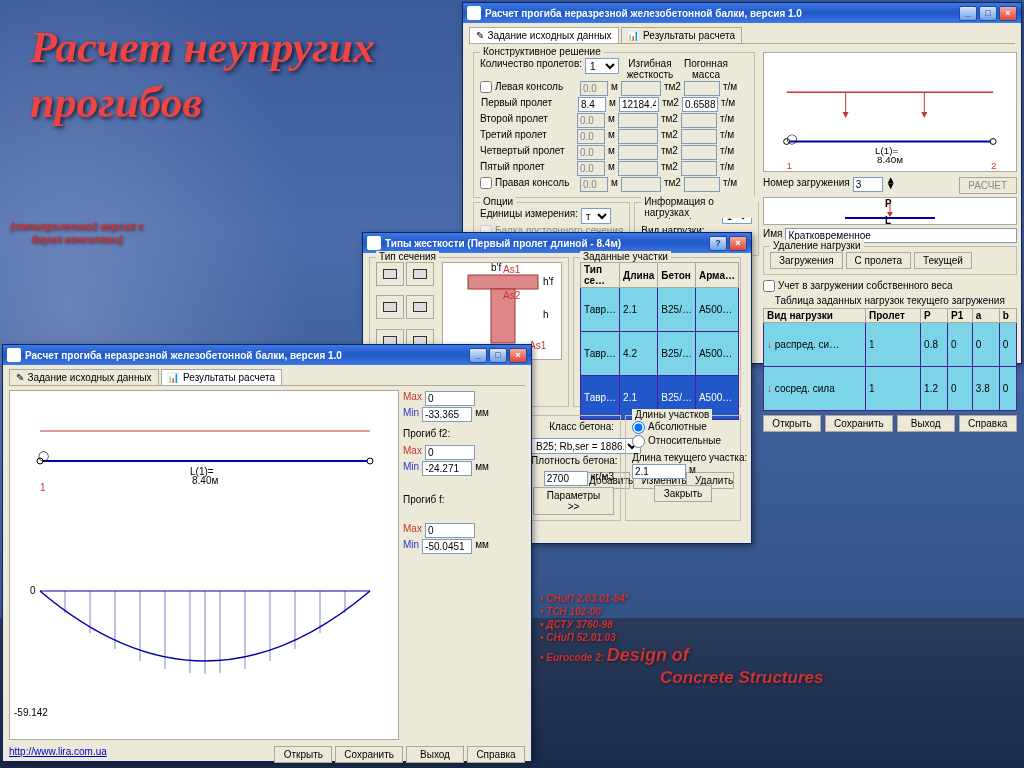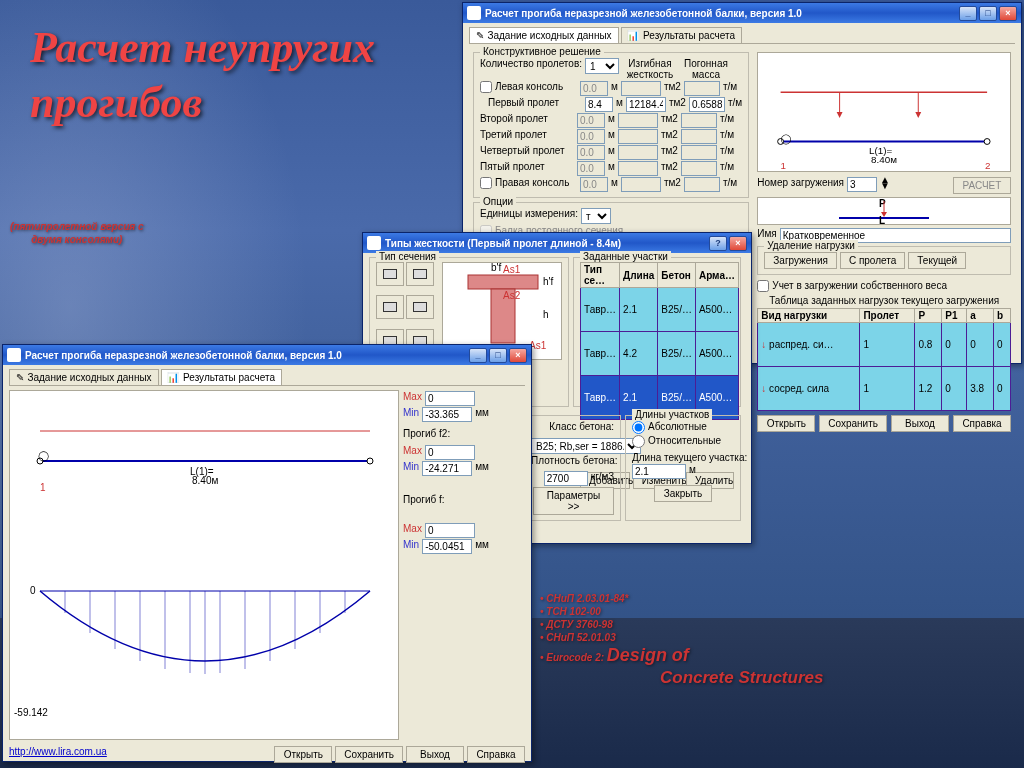--- a/index.html
+++ b/index.html
@@ -109,21 +109,21 @@
               <input type="checkbox" class="chk" style="">
               <span class="lbl" style="width:82px">Левая консоль</span>
               <input class="txt dis" style="width: 28px;" value="0.0">
               <span class="lbl">м</span>
               <input class="txt dis" style="width: 40px;">
               <span class="lbl">тм2</span>
               <input class="txt dis" style="width: 36px;">
               <span class="lbl">т/м</span>
             </div>
      <div class="row">
-              <span class="lbl" style="width:94px;margin-left:8px">Первый пролет</span>
+              <span class="lbl" style="width:94px;margin-left:1px">Первый пролет</span>
               <input class="txt" style="width: 28px;" value="8.4">
               <span class="lbl">м</span>
               <input class="txt" style="width: 40px;" value="12184.4">
               <span class="lbl">тм2</span>
               <input class="txt" style="width: 36px;" value="0.6588">
               <span class="lbl">т/м</span>
             </div>
      <div class="row">
               <span class="lbl" style="width:94px">Второй пролет</span>
               <input class="txt dis" style="width: 28px;" value="0.0">
@@ -177,20 +177,36 @@
       <div class="row">
                 <span class="lbl">Единицы измерения:</span>
                 <select class="sel" style="width:30px"><option>т</option></select>
               </div>
       <div class="row">
                 <input type="checkbox" class="chk" disabled="" style="">
                 <span class="lbl" style="color:#888">Балка постоянного сечения</span>
               </div>
       <div class="row">
                 <span class="lbl" style="color:#888">Информация об опорах</span>
+              </div>
+     </div>
+     <div class="group" style="flex:1">
+      <span class="group-title">Информация о нагрузках</span>
+      <div class="row">
+                <span class="lbl">Текущий пролет:</span>
+                <select class="sel" style="width:30px"><option>1</option></select>
+              </div>
+      <div class="row" style="gap:1px">
+                <span class="lbl">Вид нагрузки:</span>
+              </div>
+      <div class="row">
+                <input type="radio" checked="" style="">
+                <span class="lbl">Сила</span>
+                <input type="radio" style="">
+                <span class="lbl">Момент</span>
               </div>
      </div>
     </div>
    </div>
 
    <div class="right">
     <div class="diagram" style="height:120px;margin-bottom:4px">
      
      <svg width="100%" height="100%" viewBox="0 0 250 120">
       <line x1="20" y1="90" x2="230" y2="90" stroke="#0000aa" stroke-width="2"></line>

